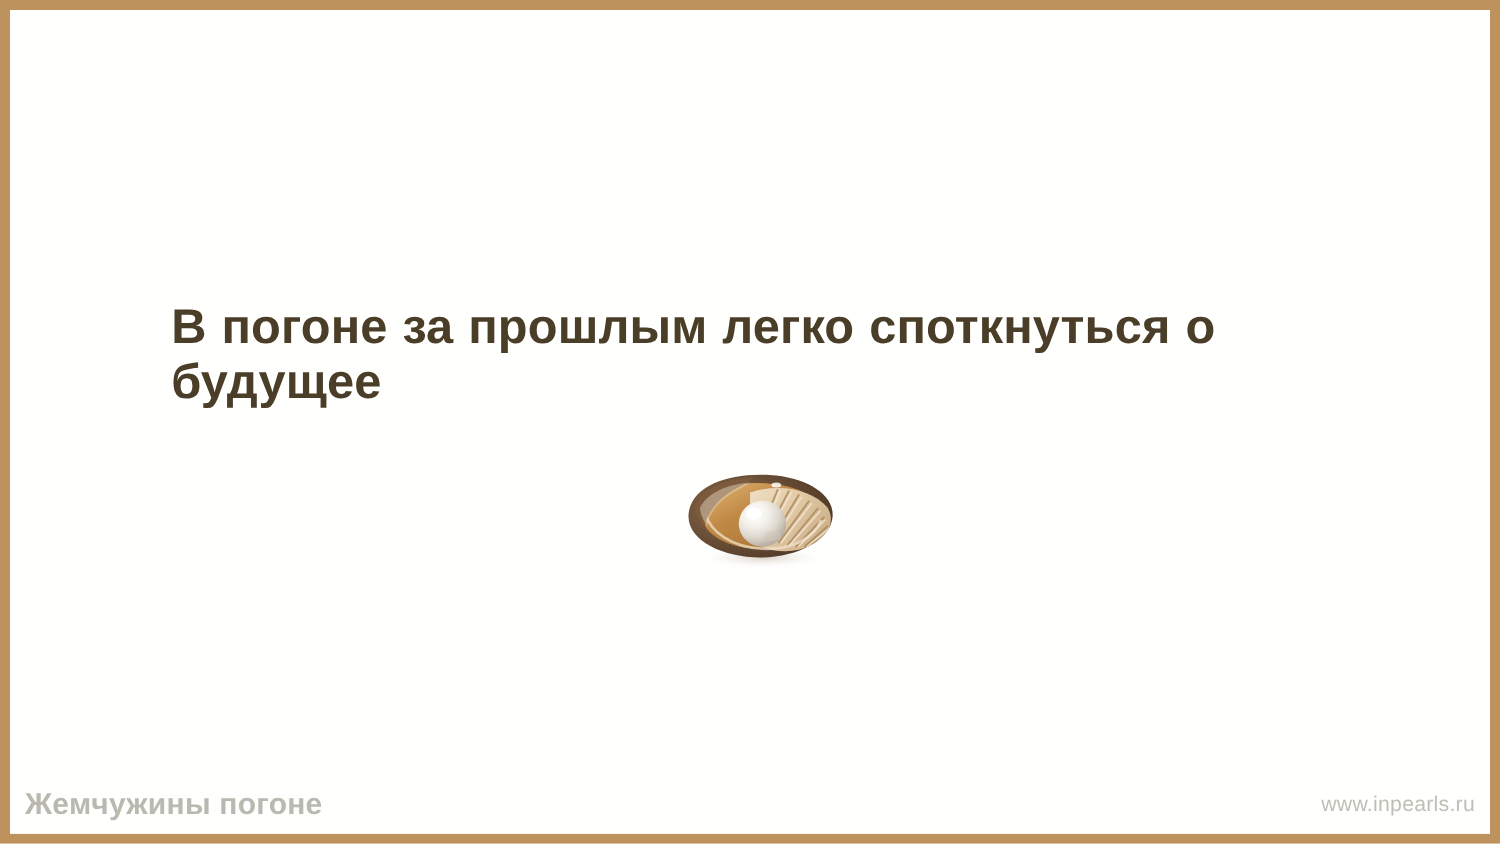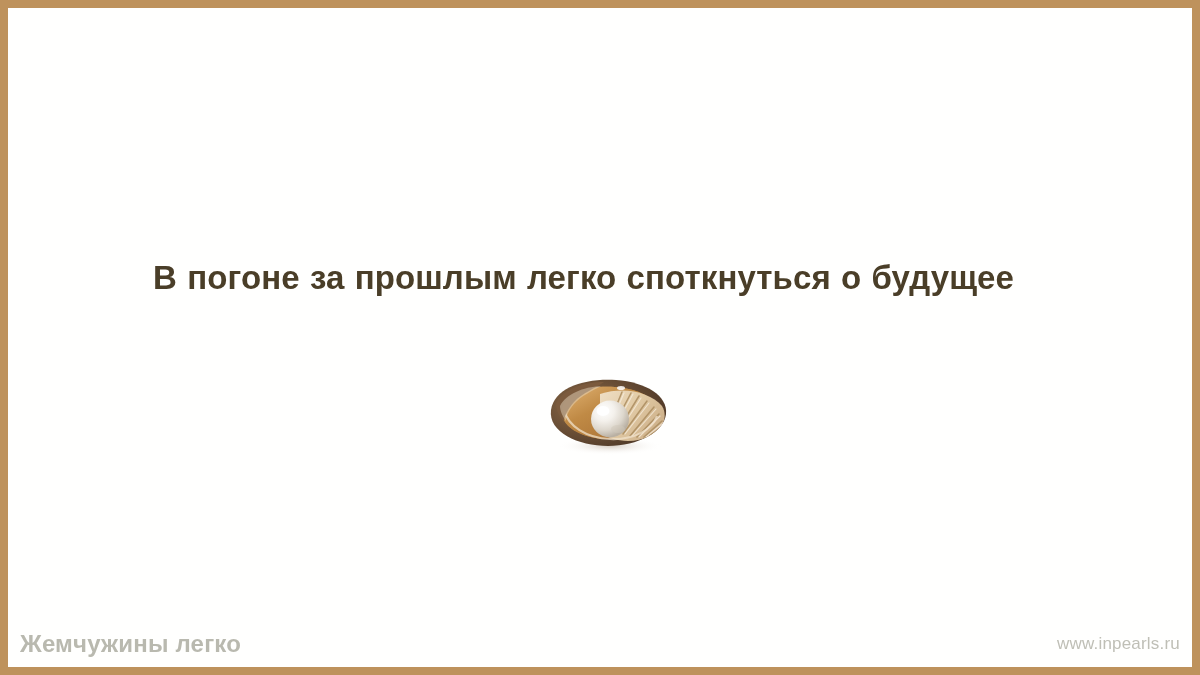--- a/index.html
+++ b/index.html
@@ -33,22 +33,22 @@
 
   
   .quote-block {
     position: absolute;
     left: 129px;
     top: 232px;
     width: 950px;
   }
 
   .quote-text {
-    margin: 16px;
-    font-size: 33px;
+    margin: 0;
+    font-size: 39px;
     line-height: 44px;
     font-weight: bold;
     color: #4a3e28;
     letter-spacing: 0.1px;
     word-spacing: 1px;
     text-align: left;
   }
 
   
   .shell-wrap {
@@ -197,18 +197,18 @@
           <ellipse cx="72" cy="53" rx="19" ry="18.5" fill="url(#pearlGrad)"></ellipse>
           <ellipse cx="65" cy="45" rx="6.5" ry="5" fill="#ffffff" opacity="0.92"></ellipse>
           <ellipse cx="80" cy="63" rx="7" ry="4" fill="#cfc7b9" opacity="0.5"></ellipse>
         </g>
 
         <ellipse cx="83" cy="22" rx="4" ry="2" fill="#ffffff" opacity="0.85"></ellipse>
       </svg>
     </div>
 
     <div class="footer">
-      <span class="footer-brand">Жемчужины легко</span>
+      <span class="footer-brand">Жемчужины погоне</span>
       <span class="footer-site">www.inpearls.ru</span>
     </div>
 
   </div>
 </div>
 
 </body></html>

